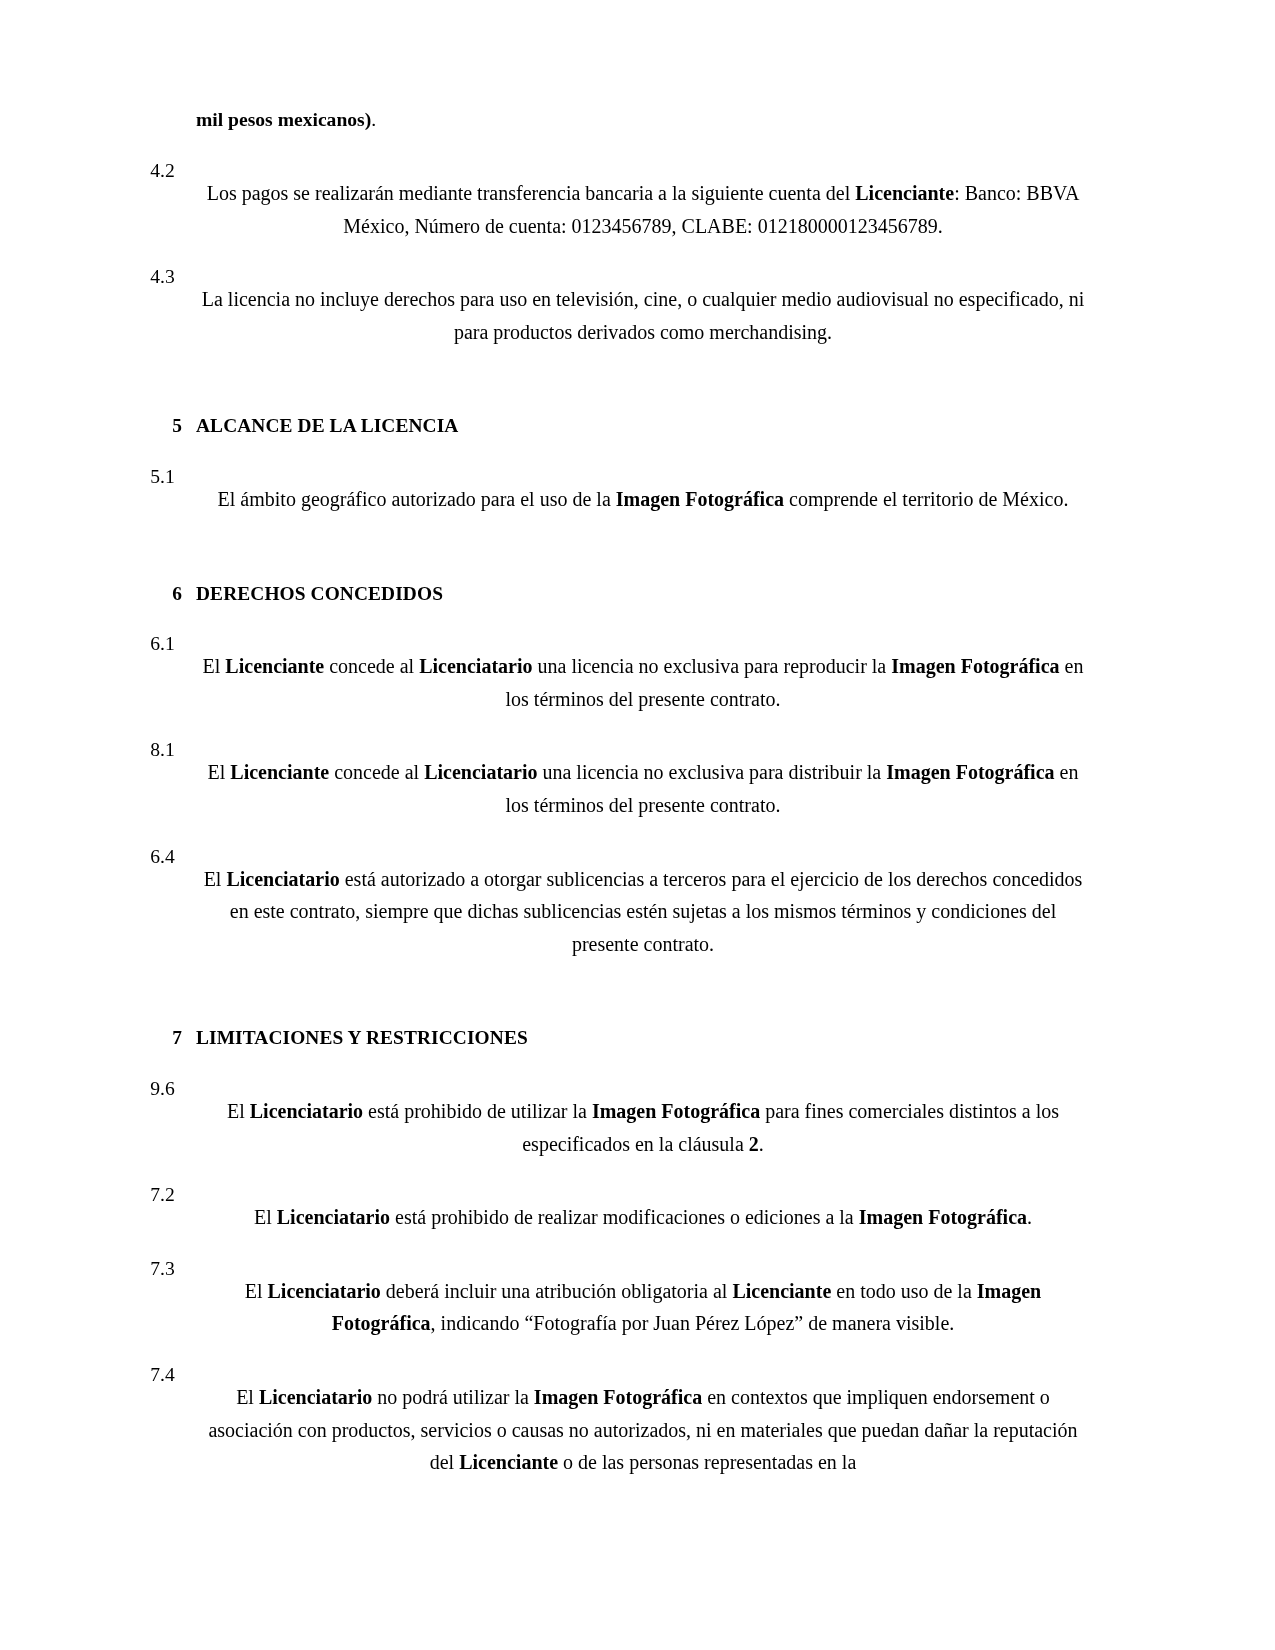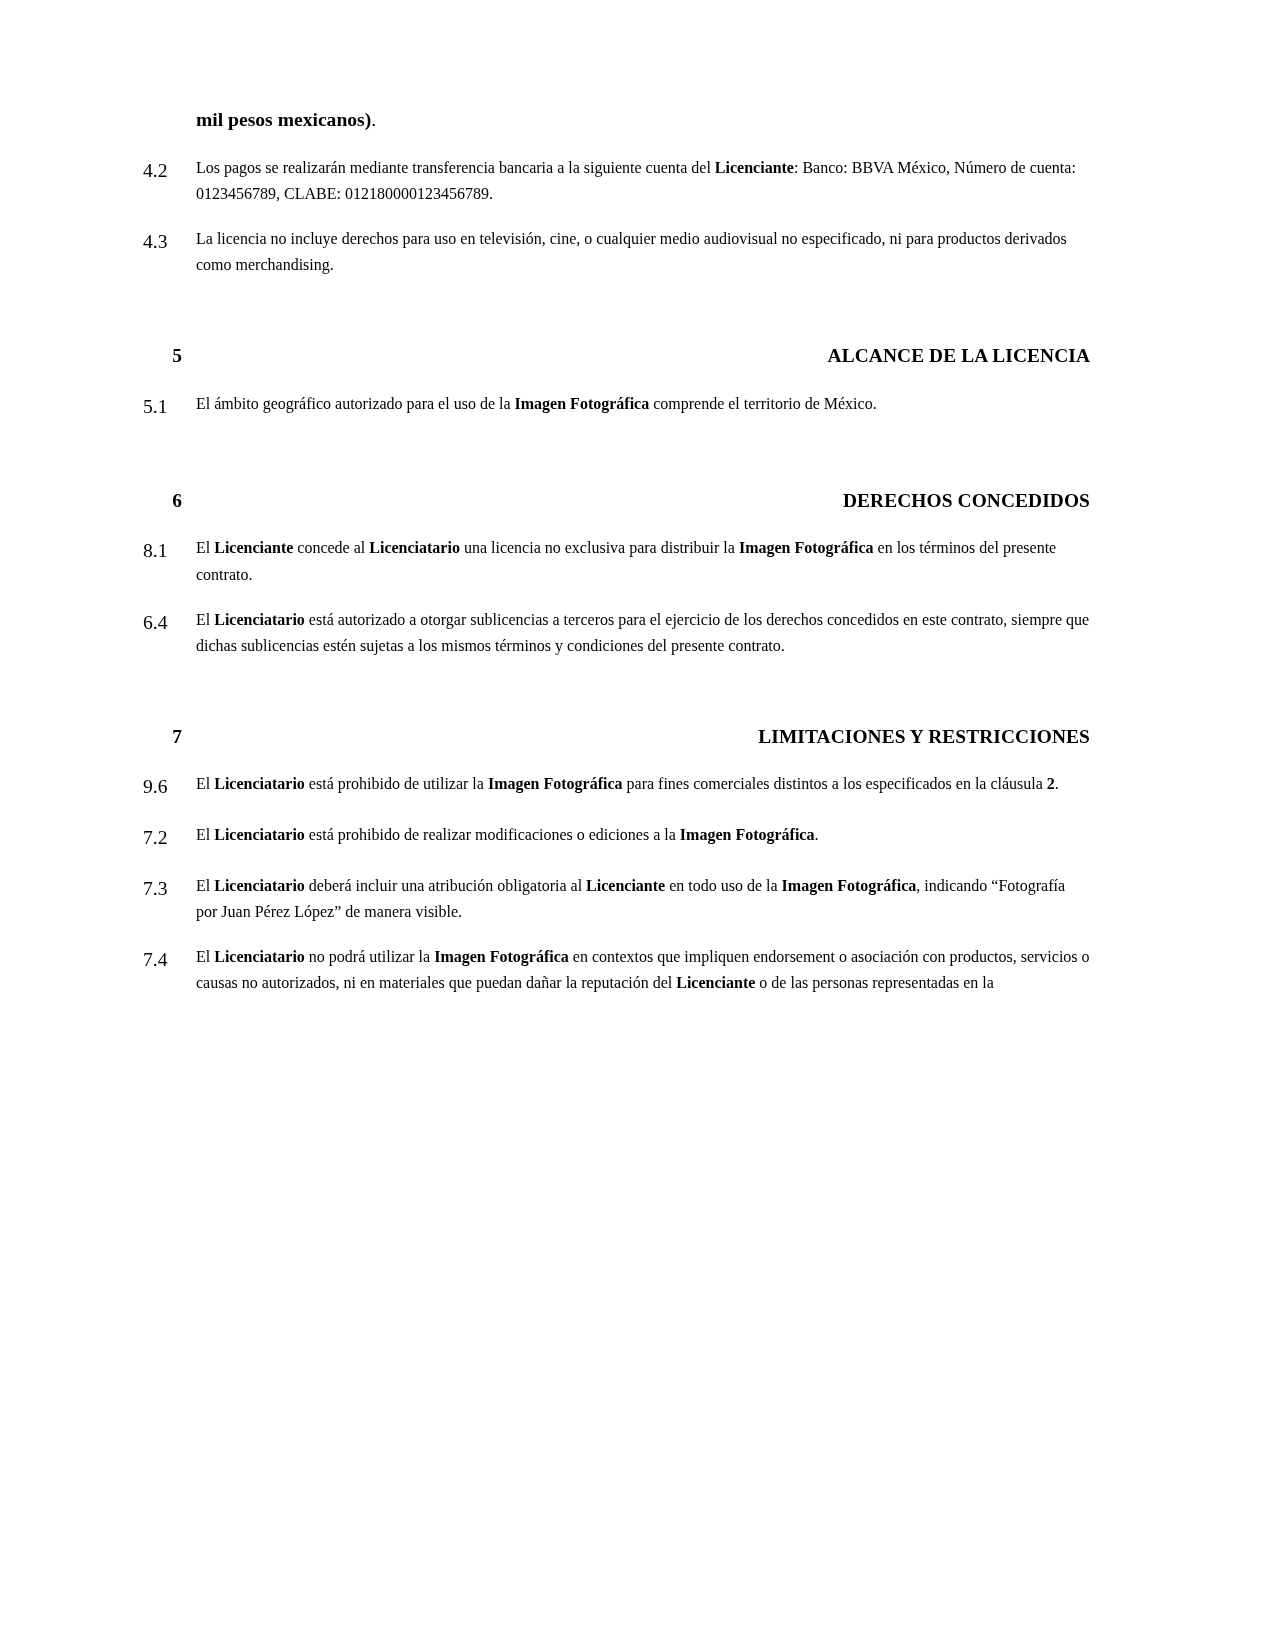--- a/index.html
+++ b/index.html
@@ -40,32 +40,33 @@
 
   
   .clause {
     display: flex;
     align-items: flex-start;
     margin-top: 19px;
   }
   .clause-num {
     flex: 0 0 39px;
     width: 39px;
-    text-align: left;
+    text-align: center;
     padding-right: 14px;
     box-sizing: content-box;
     font-size: 19.6px;
     line-height: 1.63;
     white-space: nowrap;
   }
   .clause-text {
     flex: 1 1 auto;
-    font-size: 16px;
+    font-size: 20px;
     line-height: 1.63;
-    text-align: left;
+    text-align: center;
+    margin-top: 22px;
   }
 
   
   .section-heading {
     display: flex;
     align-items: flex-start;
     margin-top: 62px;
     margin-bottom: 6px;
     font-weight: bold;
   }
@@ -75,21 +76,20 @@
     text-align: right;
     padding-right: 14px;
     font-weight: bold;
     font-size: 19.4px;
   }
   .section-heading .heading-title {
     flex: 1 1 auto;
     font-weight: bold;
     font-size: 19.4px;
     letter-spacing: 0.1px;
-    text-align: right;
   }
 
   b, strong { font-weight: bold; }
 </style>
 </head>
 <body>
 
 <div class="page">
   <div class="doc-body">
 
@@ -115,20 +115,24 @@
         </div>
         <div class="clause">
           <div class="clause-num">5.1</div>
           <div class="clause-text"><span>El ámbito geográfico autorizado para el uso de la </span><b>Imagen Fotográfica</b><span> comprende el territorio de México.</span></div>
         </div>
         <div class="section-heading">
           <div class="clause-num">6</div>
           <div class="heading-title">DERECHOS CONCEDIDOS</div>
         </div>
         <div class="clause">
+          <div class="clause-num">6.1</div>
+          <div class="clause-text"><span>El </span><b>Licenciante</b><span> concede al </span><b>Licenciatario</b><span> una licencia no exclusiva para reproducir la </span><b>Imagen Fotográfica</b><span> en los términos del presente contrato.</span></div>
+        </div>
+        <div class="clause">
           <div class="clause-num">8.1</div>
           <div class="clause-text"><span>El </span><b>Licenciante</b><span> concede al </span><b>Licenciatario</b><span> una licencia no exclusiva para distribuir la </span><b>Imagen Fotográfica</b><span> en los términos del presente contrato.</span></div>
         </div>
         <div class="clause">
           <div class="clause-num">6.4</div>
           <div class="clause-text"><span>El </span><b>Licenciatario</b><span> está autorizado a otorgar sublicencias a terceros para el ejercicio de los derechos concedidos en este contrato, siempre que dichas sublicencias estén sujetas a los mismos términos y condiciones del presente contrato.</span></div>
         </div>
         <div class="section-heading">
           <div class="clause-num">7</div>
           <div class="heading-title">LIMITACIONES Y RESTRICCIONES</div>

